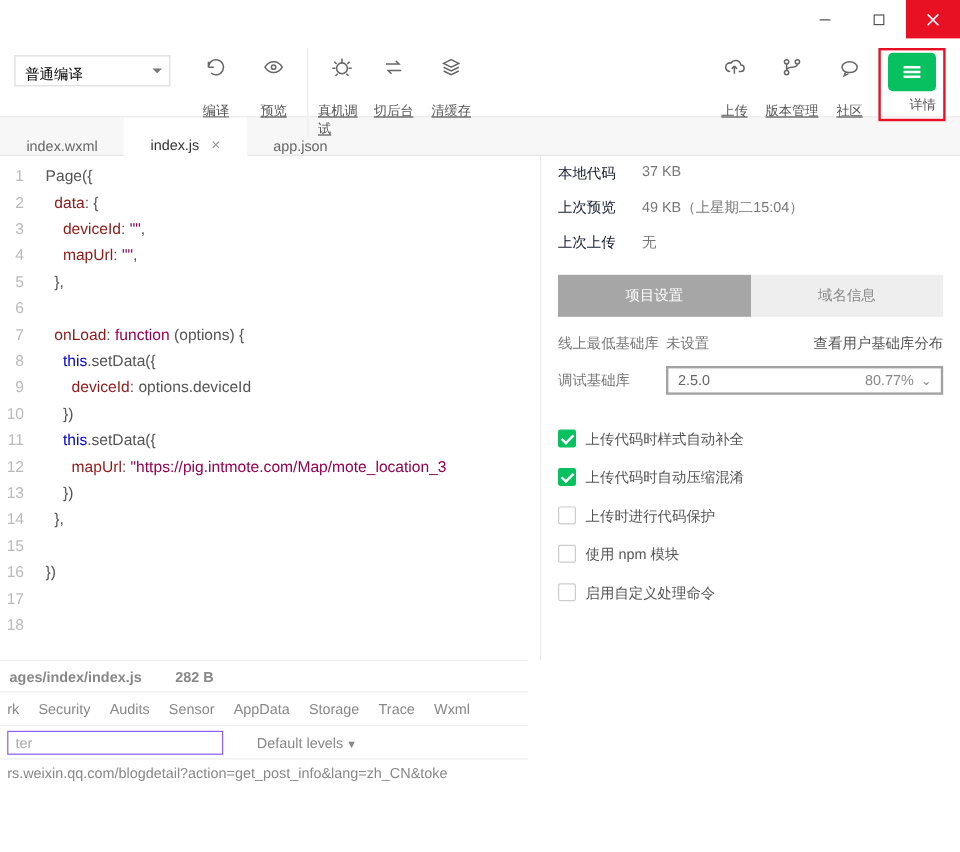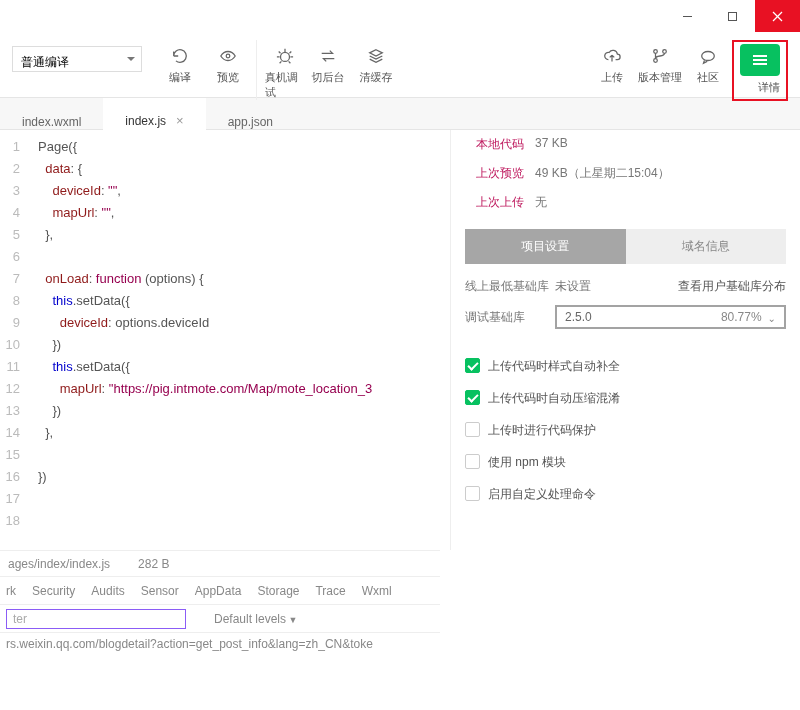--- a/index.html
+++ b/index.html
@@ -8,21 +8,21 @@
 .titlebar { height: 32px; display: flex; justify-content: flex-end; align-items: center; }
 .win-btn { width: 45px; height: 32px; display: flex; align-items: center; justify-content: center; color: #555; }
 .win-btn.close { background: #e81123; color: #fff; }
 .win-btn svg { width: 11px; height: 11px; }
 
 .toolbar { height: 66px; display: flex; align-items: flex-start; padding: 8px 12px 0; border-bottom: 1px solid #e5e5e5; }
 .compile-select { height: 26px; width: 130px; border: 1px solid #ddd; padding: 0 20px 0 8px; font-size: 12px; display: flex; align-items: flex-end; position: relative; margin-top: 6px; }
 .compile-select::after { content: ""; position: absolute; right: 6px; top: 10px; border: 4px solid transparent; border-top-color: #777; }
 .tool-group { display: flex; margin-left: 14px; }
 .tool-group.right { margin-left: auto; }
-.tool-item { width: 48px; display: flex; flex-direction: column; align-items: center; font-size: 11px; color: #555; gap: 4px; padding-top: 6px; }
+.tool-item { width: 48px; display: flex; flex-direction: column; align-items: center; font-size: 11px; color: #555; gap: 19px; padding-top: 6px; text-decoration: underline; }
 .tool-item.sep { border-left: 1px solid #eee; padding-left: 8px; margin-left: 4px; }
 .tool-icon { height: 20px; display: flex; align-items: center; justify-content: center; color: #666; }
 .tool-icon svg { width: 18px; height: 18px; stroke: currentColor; fill: none; stroke-width: 1.4; }
 .details-btn { width: 40px; height: 32px; background: #07c160; border-radius: 4px; display: flex; align-items: center; justify-content: center; margin-top: 0; }
 .details-btn svg { stroke: #fff; width: 18px; height: 14px; }
 .details-wrap { display: flex; flex-direction: column; align-items: flex-end; gap: 4px; padding-top: 2px; border: 2px solid #e81123; padding: 2px 6px 4px; }
 
 .tabs { height: 32px; display: flex; align-items: stretch; background: #f7f7f7; border-bottom: 1px solid #e5e5e5; font-size: 12px; }
 .tab { padding: 0 22px; display: flex; align-items: flex-end; color: #666; }
 .tab.active { background: #fff; color: #333; border-bottom: 2px solid #fff; margin-bottom: -1px; }
@@ -32,40 +32,40 @@
 .editor { flex: 1; display: flex; font-family: Consolas, monospace; font-size: 13px; line-height: 22px; overflow: hidden; }
 .gutter { width: 28px; text-align: right; color: #bbb; padding: 6px 8px 0 0; background: #fff; }
 .code { flex: 1; padding: 6px 0 0 10px; white-space: pre; color: #555; }
 .c-prop { color: #8f1a1a; }
 .c-str { color: #96004f; }
 .c-fn { color: #96004f; }
 .c-this { color: #0000cc; }
 
 .side-panel { width: 350px; border-left: 1px solid #eee; padding: 0 14px; color: #666; font-size: 12px; overflow: hidden; }
 .info-row { display: flex; margin: 6px 0 12px; }
-.info-label { width: 70px; color: #be185d; text-align: center; }
+.info-label { width: 70px; color: #0f172a; }
 .info-val { color: #777; }
 .seg-tabs { display: flex; margin: 18px 0 14px; }
 .seg-tab { flex: 1; text-align: center; padding: 9px 0; background: #eee; color: #888; font-size: 12px; }
 .seg-tab.active { background: #a6a6a6; color: #fff; }
 .lib-row { display: flex; align-items: center; margin: 10px 0; font-size: 12px; }
 .lib-label { width: 90px; color: #777; }
 .lib-val { color: #777; }
 .lib-link { margin-left: auto; color: #555; }
 .lib-select { display: flex; align-items: flex-end; border: 2px solid #a3a3a3; padding: 3px 8px; flex: 1; }
 .lib-select .pct { margin-left: auto; color: #888; }
 .lib-select .dd { margin-left: 6px; color: #888; font-size: 10px; }
 
 .check-list { margin-top: 14px; height: 220px; overflow-y: hidden; }
 .check-item { display: flex; align-items: flex-start; gap: 8px; margin: 14px 0; font-size: 12px; color: #555; line-height: 1.5; }
 .chk { width: 15px; height: 15px; border: 1px solid #ccc; border-radius: 2px; flex-shrink: 0; margin-top: 1px; position: relative; }
 .chk.on { background: #07c160; border-color: #07c160; }
 .chk.on::after { content: ""; position: absolute; left: 4px; top: 1px; width: 4px; height: 8px; border: solid #fff; border-width: 0 2px 2px 0; transform: rotate(45deg); }
 
-.status-path { position: absolute; left: 0; top: 550px; width: 440px; height: 26px; border-top: 1px solid #eee; display: flex; align-items: center; padding: 0 8px; font-size: 12px; color: #888; gap: 28px; }
+.status-path { position: absolute; left: 0; top: 550px; width: 440px; height: 26px; border-top: 1px solid #eee; display: flex; align-items: center; padding: 0 8px; font-size: 12px; color: #888; gap: 28px; font-weight: bold; }
 
 .dev-tabs { position: absolute; left: 0; top: 576px; width: 440px; height: 28px; display: flex; align-items: center; gap: 16px; padding: 0 6px; font-size: 12px; color: #888; border-top: 1px solid #eee; }
 .filter-row { position: absolute; left: 0; top: 604px; width: 440px; height: 28px; display: flex; align-items: center; padding: 0 6px; border-top: 1px solid #eee; font-size: 12px; }
 .filter-input { width: 180px; height: 20px; border: 1px solid #8b5cf6; padding: 0 6px; color: #aaa; font-size: 12px; }
 .filter-levels { margin-left: 28px; color: #888; }
 .filter-levels::after { content: " ▼"; font-size: 9px; }
 .url-bar { position: absolute; left: 0; top: 632px; width: 440px; padding: 4px 6px; font-size: 12px; color: #888; border-top: 1px solid #eee; font-family: Consolas, monospace; overflow: hidden; white-space: nowrap; }
 </style>
 </head>
 <body>

